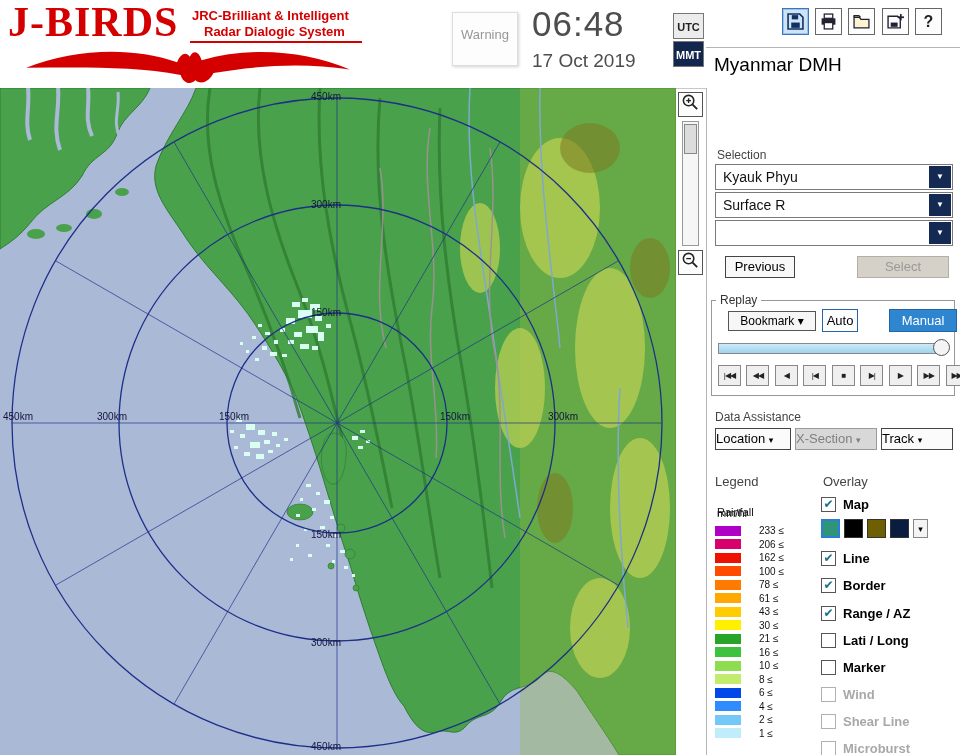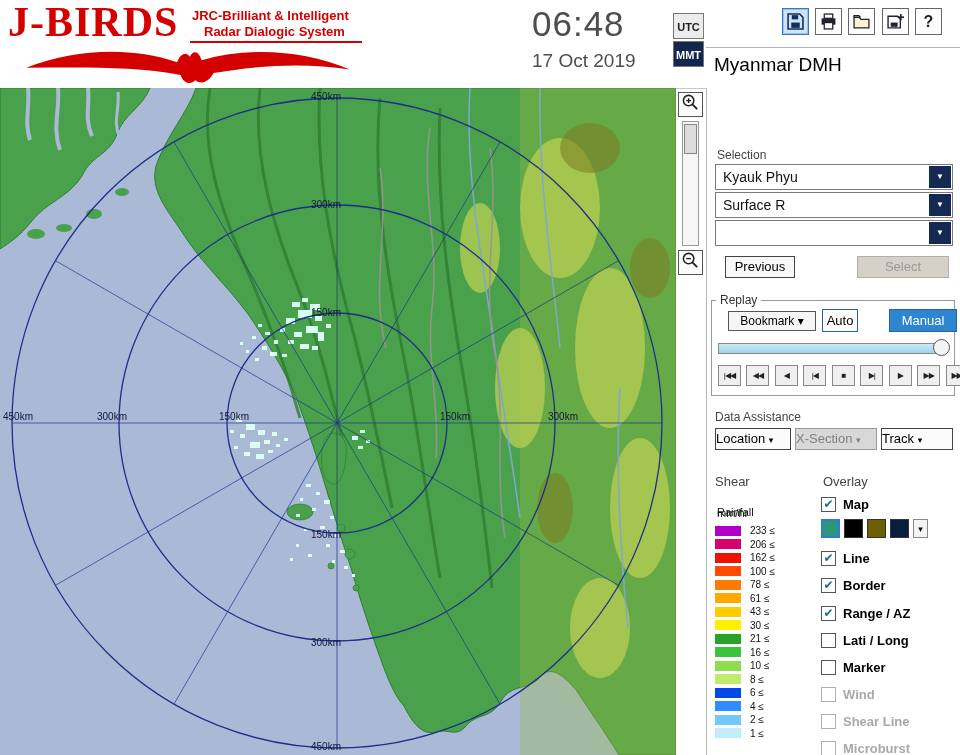--- a/index.html
+++ b/index.html
@@ -67,21 +67,21 @@
                background:#f4f4f4;border:1px solid #555;box-sizing:border-box;cursor:grab;}
   .pb-btn{display:inline-block;width:23px;height:21px;margin-right:1px;background:#efefef;border:1px solid #888;
           box-sizing:border-box;font-size:8px;text-align:center;line-height:19px;color:#222;
           letter-spacing:-1px;cursor:pointer;vertical-align:top;}
   #playback-row{position:absolute;left:6px;top:64px;white-space:nowrap;}
   .da-btn{position:absolute;top:340px;height:22px;background:#fbfbfb;border:1px solid #444;font-size:13px;
           text-align:left;line-height:20px;box-sizing:border-box;cursor:pointer;}
   .da-btn .arr{font-size:9px;}
   .da-btn.disabled{background:#d8d8d8;color:#808080;border:1px solid #9a9a9a;cursor:default;}
   #legend-rows{position:absolute;left:8px;top:436px;}
-  .lg-row{height:13.5px;display:flex;align-items:center;}
+  .lg-row{height:13.5px;display:flex;align-items:center;gap:9px;}
   .lg-swatch{width:26px;height:10px;margin-right:9px;}
   .lg-label{font-size:10px;color:#111;}
   .ov-row{position:absolute;left:114px;display:flex;align-items:center;gap:7px;}
   .cb{width:15px;height:15px;border:1px solid #555;background:#fff;box-sizing:border-box;font-size:12px;
       line-height:13px;text-align:center;color:#17728e;cursor:pointer;}
   .ov-label{font-size:13px;font-weight:bold;color:#000;}
   .ov-row.disabled .ov-label{color:#a8a8a8;}
   .ov-row.disabled .cb{border-color:#b0b0b0;cursor:default;}
   #ov-swatches{position:absolute;left:114px;top:431px;display:flex;gap:4px;align-items:center;}
   .ov-swatch{width:19px;height:19px;box-sizing:border-box;border:1px solid #333;cursor:pointer;}
@@ -98,20 +98,21 @@
     <div class="logo-title">J-BIRDS</div>
     <div class="logo-sub1">JRC-Brilliant &amp; Intelligent</div>
     <div class="logo-sub2">Radar  Dialogic  System</div>
     <div class="logo-rule"></div>
     <svg class="eagle" viewBox="0 0 360 44">
       <path d="M2 26 C 55 6, 115 2, 168 20 C 172 10, 178 8, 182 14 C 186 6, 192 8, 195 18
                C 250 2, 310 8, 358 28 C 305 20, 255 24, 208 32 C 204 40, 196 46, 188 40
                C 182 46, 174 42, 172 34 C 120 24, 60 26, 2 26 Z" fill="#d40000"></path>
     </svg>
 
+    <div id="warning-btn">Warning</div>
     <div id="clock-time">06:48</div>
     <div id="clock-date">17 Oct 2019</div>
 
     <div id="utc-btn" class="tz-btn">UTC</div>
     <div id="mmt-btn" class="tz-btn">MMT</div>
 
     <div id="save-btn" class="tool-btn" style="left:782px;">
       <svg width="17" height="17" viewBox="0 0 16 16">
         <path d="M1 1h11l3 3v11H1z" fill="none" stroke="#12305e" stroke-width="1.5"></path>
         <rect x="4" y="9" width="8" height="5" fill="#12305e"></rect>
@@ -386,21 +387,21 @@
     </div>
     <div class="da-btn disabled" style="left:88px;width:82px;">
       <span>X-Section</span>
       <span class="arr">▾</span>
     </div>
     <div class="da-btn" style="left:174px;width:72px;">
       <span>Track</span>
       <span class="arr">▾</span>
     </div>
 
-    <div class="section-label" style="left:8px;top:386px;font-size:13px;">Shear</div>
+    <div class="section-label" style="left:8px;top:386px;font-size:13px;">Legend</div>
     <div class="section-label" style="left:116px;top:386px;font-size:13px;">Overlay</div>
 
     <div class="section-label" style="left:10px;top:418px;font-size:11px;color:#111;">Rainfall</div>
     <div class="section-label" style="left:10px;top:419px;font-size:11px;color:#111;">mm/hr</div>
 
     <div id="legend-rows">
       <div class="lg-row">
           <span class="lg-swatch" style="background-color: rgb(176, 0, 200);"></span>
           <span class="lg-label">233 ≤</span>
         </div>

